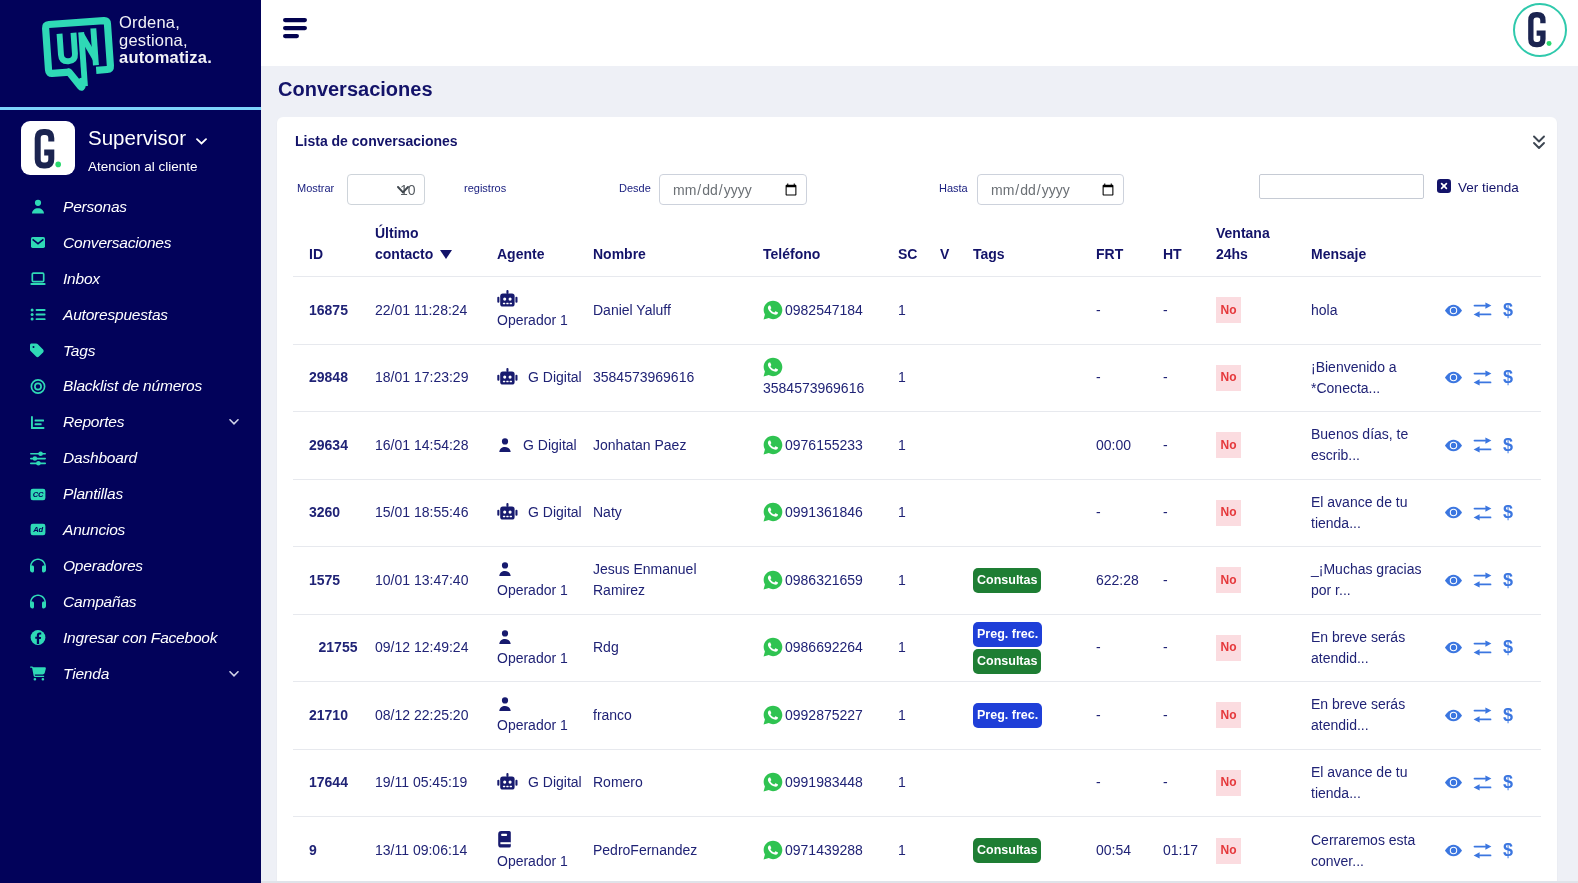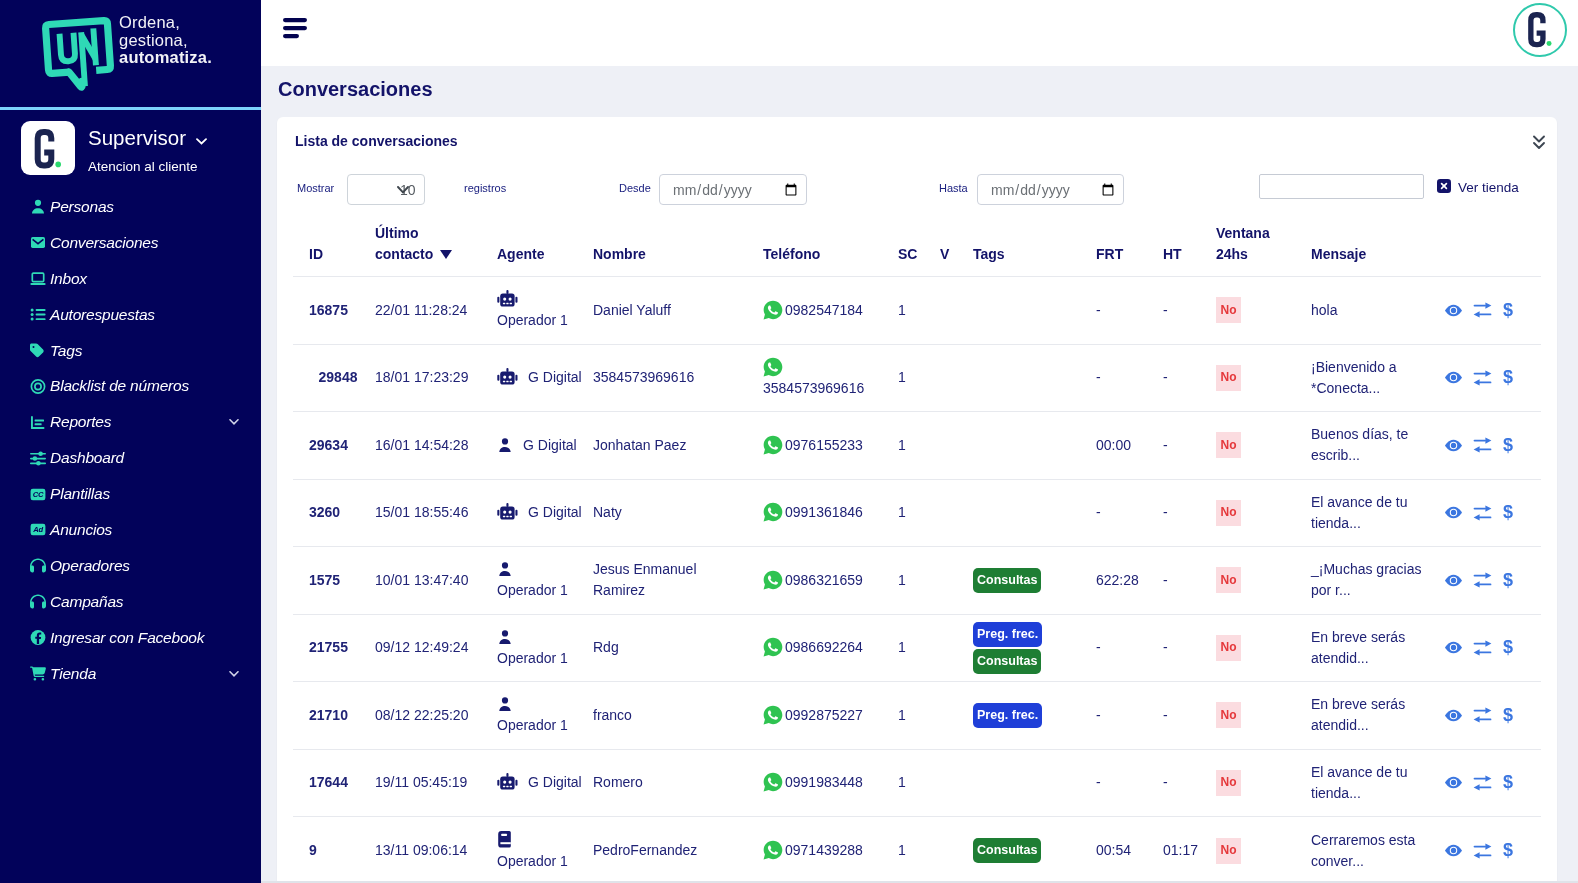--- a/index.html
+++ b/index.html
@@ -6,21 +6,21 @@
 html,body { width:1578px; height:883px; overflow:hidden; font-family:"Liberation Sans", sans-serif; background:#eef0f6; }
 .sidebar { position:fixed; left:0; top:0; width:261px; height:883px; background:#02025a; z-index:5; }
 .logo-area { height:110px; border-bottom:3px solid #7dd3fc; position:relative; }
 .logo-text { position:absolute; left:119px; top:14px; color:#f2f2f6; font-size:16.5px; line-height:17.5px; letter-spacing:0.2px; }
 .profile { position:relative; height:79px; }
 .avatar-sq { position:absolute; left:21px; top:11px; width:54px; height:54px; background:#fff; border-radius:9px; }
 .sup { position:absolute; left:88px; top:16px; color:#fff; font-size:20.5px; }
 .sup-sub { position:absolute; left:88px; top:49px; color:#fff; font-size:13.5px; }
 .menu { padding-top:0;font-style:italic; }
 .mi { display:flex; align-items:center; height:35.9px; padding-left:30px; color:#fff; font-size:15.5px; position:relative; letter-spacing:-0.2px; }
-.mi .ic { width:16px; height:17px; margin-right:4px; flex:none; display:flex; justify-content:center; align-items:center; }
+.mi .ic { width:16px; height:17px; margin-right:17px; flex:none; display:flex; justify-content:center; align-items:center; }
 .mi .chev { position:absolute; right:22px; top:50%; transform:translateY(-50%); }
 .main { margin-left:261px; }
 .topbar { height:66px; background:#fff; position:relative; }
 .burger { position:absolute; left:22px; top:17px; }
 .avatar-circ { position:absolute; right:11px; top:3px; width:54px; height:54px; background:#fff; border:2.5px solid #2fc9ac; border-radius:50%; display:flex; align-items:center; justify-content:center; }
 .content { background:#eef0f6; padding:12px 21px 0 16px; height:817px; }
 h1.pagetitle { color:#131369; font-size:20px; font-weight:bold; margin:0 0 16px 1px; }
 .card { background:#fff; border-radius:6px; box-shadow:0 1px 2px rgba(0,0,0,0.05); position:relative; height:770px; overflow:hidden; }
 .card-title { position:absolute; left:18px; top:16px; color:#131369; font-size:14px; font-weight:bold;text-align:center; }
 .card-chev { position:absolute; left:1255px; top:18px; }
@@ -280,21 +280,21 @@
                     <rect x="0.6" y="2.7" width="12.4" height="1.8" rx="0.9"></rect>
                     <path d="M12.4 0.5 L18.4 3.6 L12.4 6.7z"></path>
                     <rect x="6" y="11.5" width="12.4" height="1.8" rx="0.9"></rect>
                     <path d="M6.6 9.3 L0.6 12.4 L6.6 15.5z"></path>
                   </svg>
                   <span class="dollar">$</span>
                 </div>
               </td>
       </tr>
       <tr>
-        <td class="idc" style="padding-left:16px;text-align:center;">29848</td>
+        <td class="idc" style="padding-left:16px;">29848</td>
               <td>18/01 17:23:29</td>
         <td><svg class="aic" width="21" height="17" viewBox="0 0 21 17">
                   <rect x="9.4" y="0" width="2.1" height="4" rx="0.9" fill="#171a6e"></rect>
                   <rect x="3.2" y="3.6" width="14.4" height="13" rx="2.6" fill="#171a6e"></rect>
                   <rect x="0.3" y="6.8" width="2.1" height="6" rx="1" fill="#171a6e"></rect>
                   <rect x="18.4" y="6.8" width="2.1" height="6" rx="1" fill="#171a6e"></rect>
                   <circle cx="7.7" cy="9.1" r="1.55" fill="#fff"></circle>
                   <circle cx="13.1" cy="9.1" r="1.55" fill="#fff"></circle>
                   <rect x="5.9" y="12.8" width="2.4" height="1.35" rx="0.4" fill="#fff"></rect>
                   <rect x="9.25" y="12.8" width="2.4" height="1.35" rx="0.4" fill="#fff"></rect>
@@ -432,21 +432,21 @@
                     <rect x="0.6" y="2.7" width="12.4" height="1.8" rx="0.9"></rect>
                     <path d="M12.4 0.5 L18.4 3.6 L12.4 6.7z"></path>
                     <rect x="6" y="11.5" width="12.4" height="1.8" rx="0.9"></rect>
                     <path d="M6.6 9.3 L0.6 12.4 L6.6 15.5z"></path>
                   </svg>
                   <span class="dollar">$</span>
                 </div>
               </td>
       </tr>
       <tr>
-        <td class="idc" style="padding-left:16px;">21755</td>
+        <td class="idc" style="padding-left:16px;text-align:center;">21755</td>
               <td>09/12 12:49:24</td>
         <td><svg class="aic" width="16" height="16" viewBox="0 0 16 16" fill="#171a6e">
                   <path d="M8 7.5a3.1 3.1 0 1 0 0-6.2 3.1 3.1 0 0 0 0 6.2zM2.3 15c.2-3.1 2.7-5 5.7-5s5.5 1.9 5.7 5z"></path>
                 </svg><br>Operador 1</td>
         <td>Rdg</td>
         <td><svg class="wa" width="20" height="20" viewBox="0 0 24 24">
                   <path fill="#2fc351" d="M12 .8C5.8.8.8 5.7.8 11.8c0 2 .55 3.9 1.5 5.5L.7 23.3l6.2-1.6c1.55.85 3.3 1.3 5.1 1.3 6.2 0 11.2-4.9 11.2-11S18.2.8 12 .8z"></path>
                   <path fill="#fff" d="M17.3 14.5c-.3-.15-1.75-.85-2-.95-.27-.1-.47-.15-.67.15s-.77.95-.94 1.15c-.17.2-.35.22-.64.07-.3-.15-1.25-.46-2.38-1.46-.88-.78-1.47-1.75-1.64-2.04-.17-.3-.02-.46.13-.6.13-.13.3-.35.44-.52.15-.17.2-.3.3-.5.1-.2.05-.37-.03-.52-.07-.15-.66-1.6-.9-2.2-.24-.57-.49-.5-.67-.5l-.56-.01c-.2 0-.52.07-.8.37-.27.3-1.03 1-1.03 2.46s1.06 2.86 1.2 3.06c.15.2 2.09 3.18 5.05 4.46.7.3 1.25.48 1.68.62.7.22 1.35.19 1.86.12.57-.09 1.74-.71 1.99-1.4.24-.68.24-1.27.17-1.4-.07-.12-.27-.2-.56-.34z"></path>
                 </svg>0986692264</td>
         <td>1</td>

